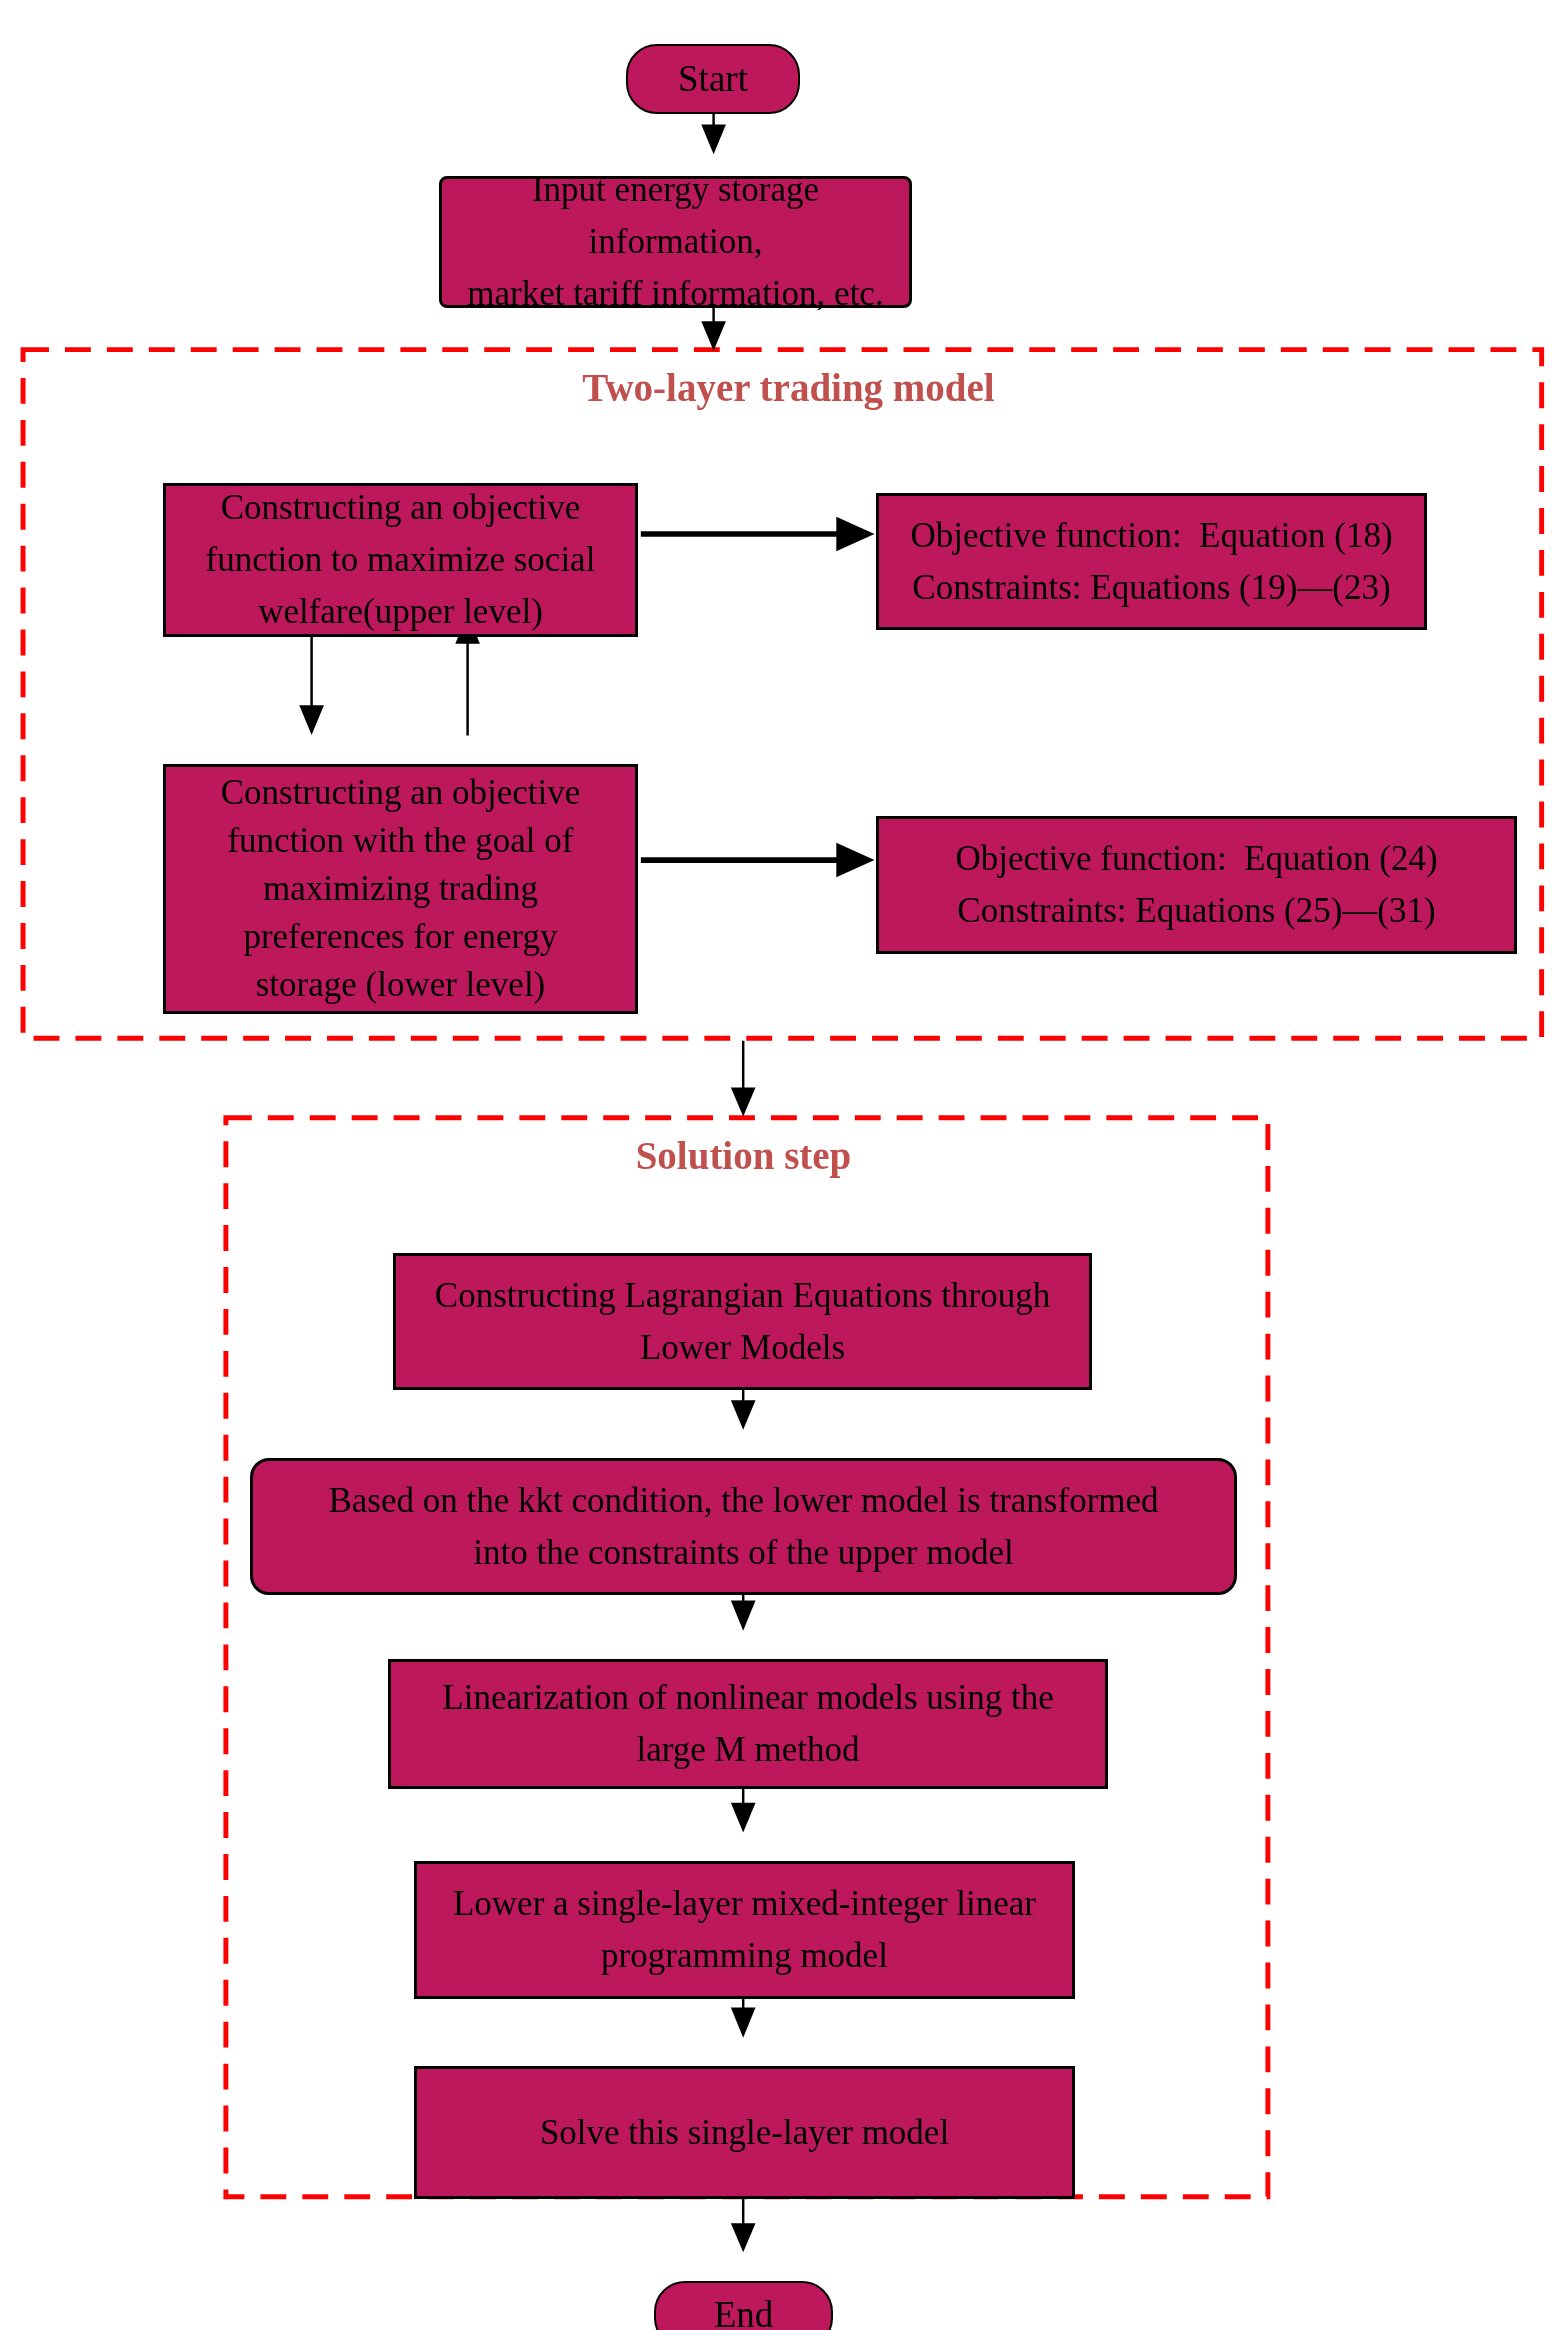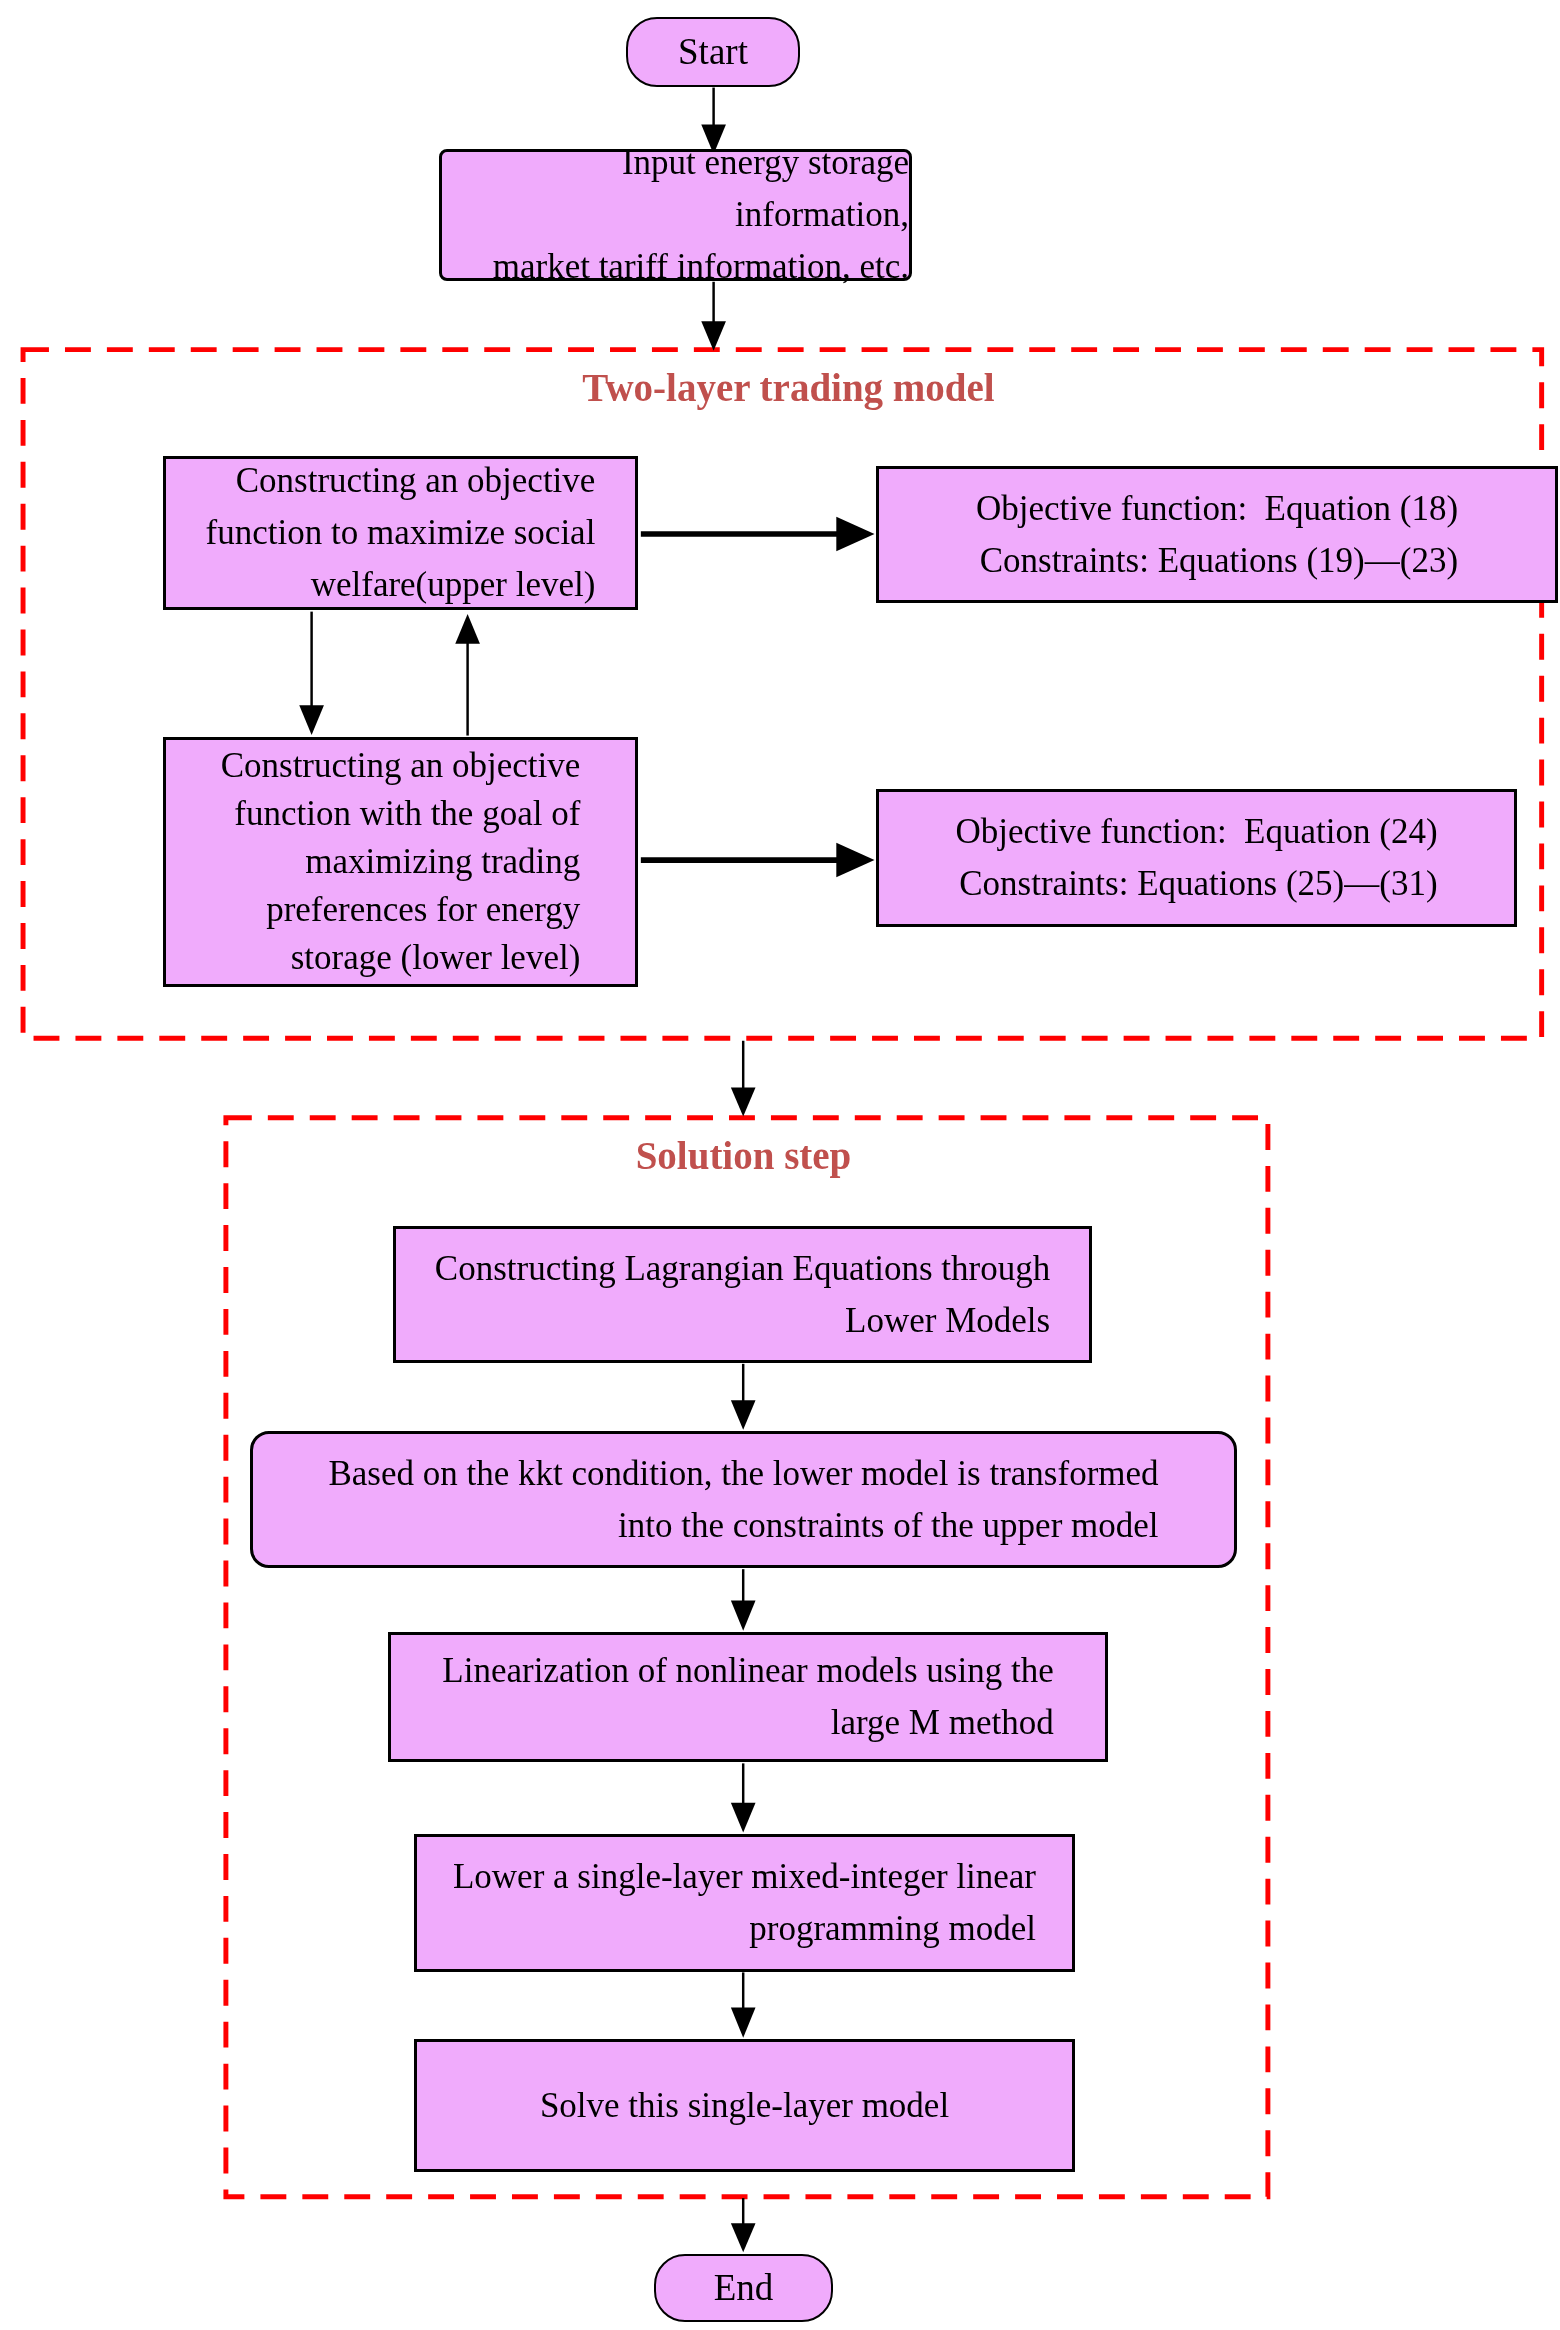--- a/index.html
+++ b/index.html
@@ -2,35 +2,35 @@
 <html style="font-size:10px"><head>
 <meta charset="utf-8">
 <style>
   html,body{margin:0;padding:0;background:#ffffff;}
   .canvas{
     position:relative;width:1561px;height:2330px;background:#ffffff;
     font-family:"Liberation Serif","DejaVu Serif",serif;color:#000000;
   }
   .layer{position:absolute;left:0;top:0;width:1561px;height:2330px;}
   .node{
-    position:absolute;box-sizing:border-box;background:#f0abfc;
+    position:absolute;box-sizing:border-box;background:#be185d;
     border:3.7px solid #000000;display:flex;align-items:center;justify-content:center;
-    text-align:right;font-size:35px;line-height:52px;white-space:pre-wrap;
+    text-align:center;font-size:35px;line-height:52px;white-space:pre-wrap;margin-top:27px;
   }
   .terminal{border-width:2.5px;border-radius:31px;font-size:37px;}
   .tight{line-height:48px;}
   .section-title{
     position:absolute;text-align:center;font-weight:bold;font-size:39px;
     color:#c0504d;white-space:pre;
   }
   
   .n-start{left:626px;top:16.6px;width:174px;height:70px;}
   .n-input{left:439px;top:149px;width:473px;height:132px;border-width:3.1px;border-radius:8px;}
   .n-upper{left:163px;top:456px;width:475px;height:154px;}
-  .n-r1{left:876px;top:466px;width:682px;height:137px;}
+  .n-r1{left:876px;top:466px;width:551px;height:137px;}
   .n-lower{left:163px;top:737px;width:475px;height:250px;}
   .n-r2{left:876px;top:789px;width:641px;height:138px;}
   .n-s1{left:393px;top:1226px;width:699px;height:137px;}
   .n-s2{left:250px;top:1431px;width:987px;height:137px;border-radius:19px;}
   .n-s3{left:388px;top:1632px;width:720px;height:130px;}
   .n-s4{left:414px;top:1834px;width:661px;height:138px;}
   .n-s5{left:414px;top:2039px;width:661px;height:133px;}
   .n-end{left:654px;top:2254px;width:179px;height:68px;}
   .t-two{left:326px;top:365px;width:925px;}
   .t-sol{left:281px;top:1133px;width:925px;}

